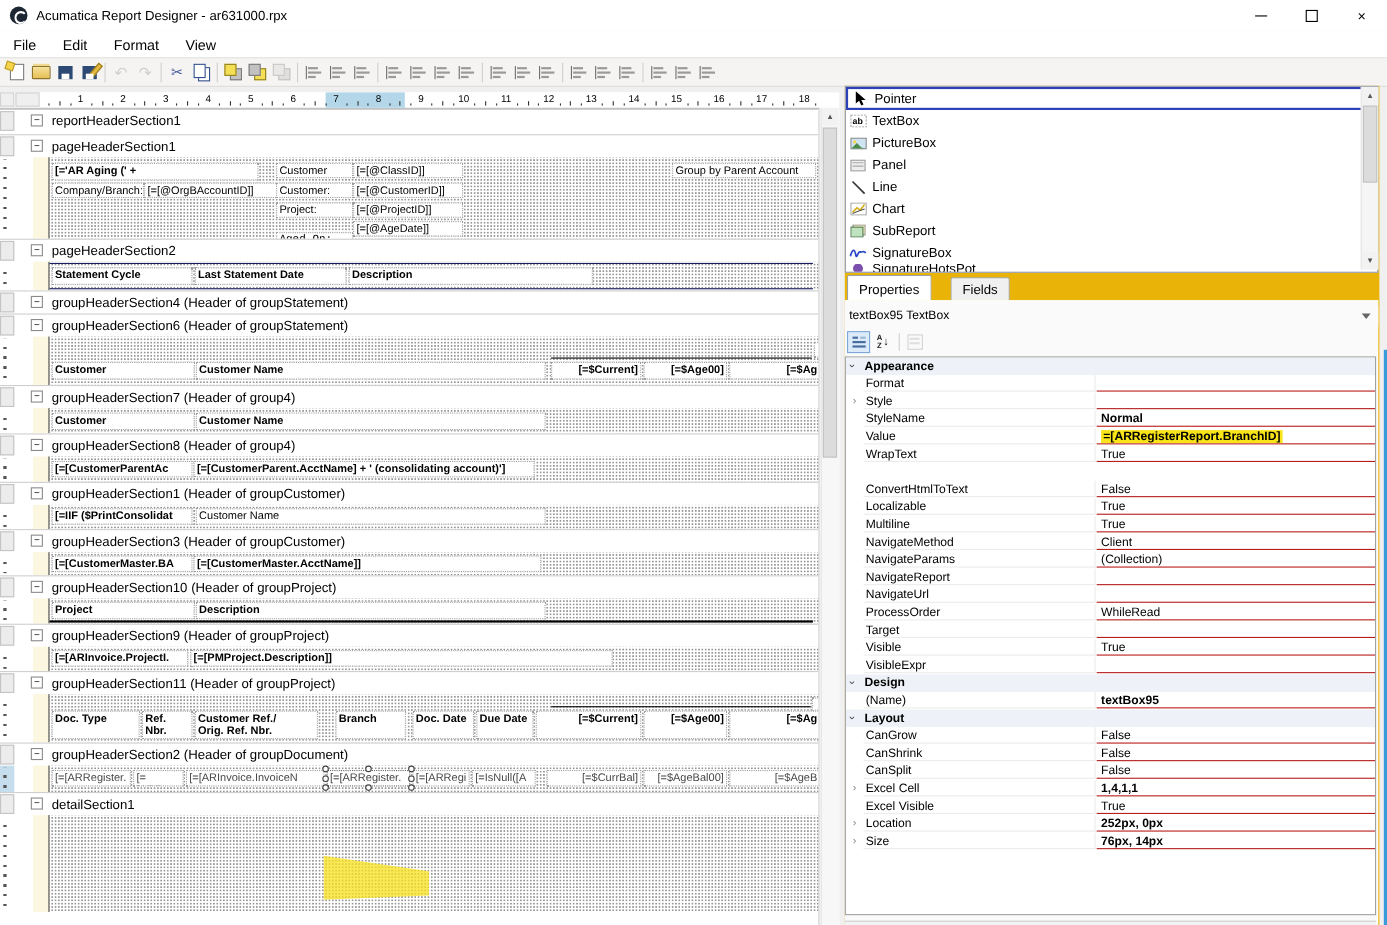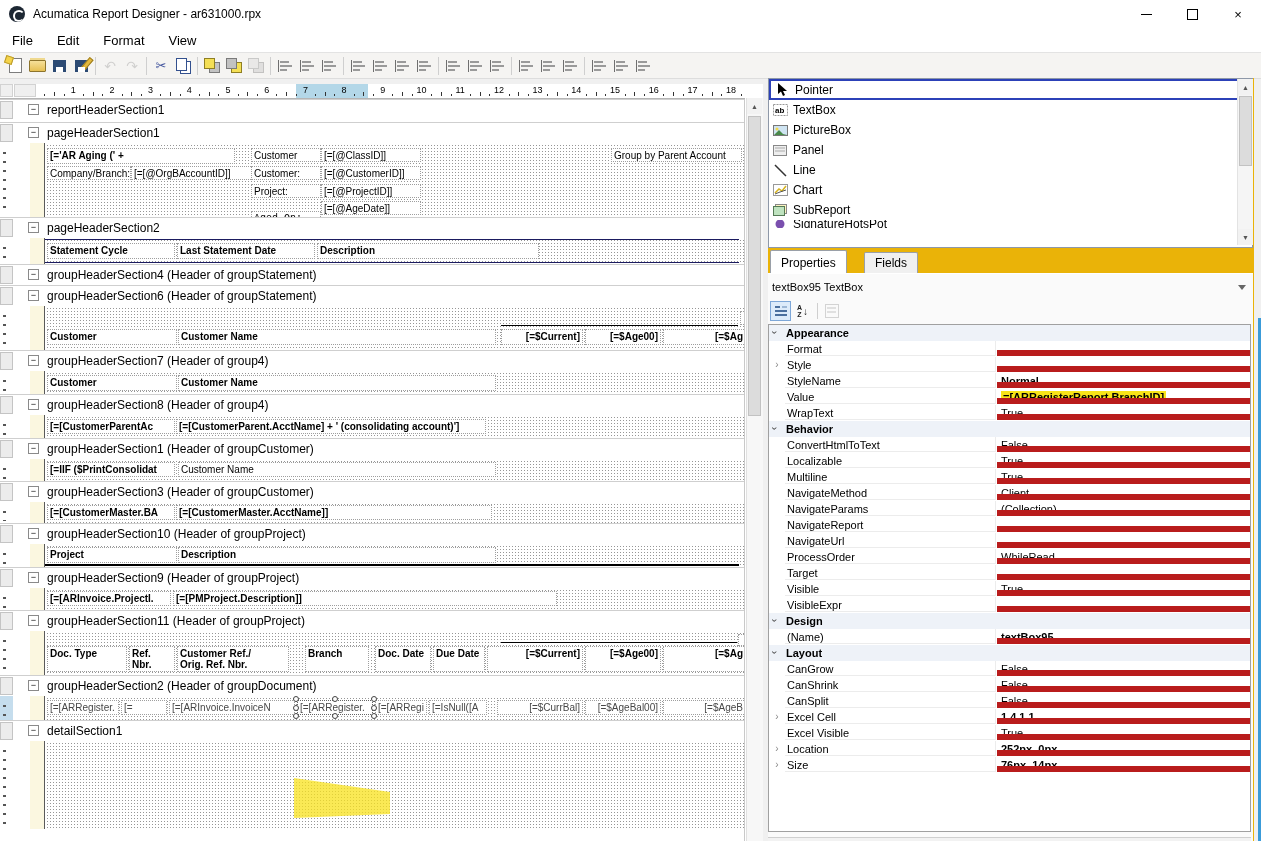--- a/index.html
+++ b/index.html
@@ -115,21 +115,21 @@
   .pg-glyph{width:12px;height:12px;border:1px solid #9a9a9a;background:
      linear-gradient(#bbb 0 0) 1px 2px/9px 2px no-repeat,
      linear-gradient(#bbb 0 0) 1px 6px/9px 2px no-repeat;}
   .mt-sep{width:1px;height:16px;background:#cfcfcf;margin:0 3px;}
   #prop-grid{position:absolute;left:0px;top:50px;width:483px;height:508px;background:#fff;border:1px solid #a0a0a0;box-sizing:border-box;overflow:hidden;}
   .pg-row{position:absolute;left:0;width:481px;height:16px;font-size:11px;}
   .pg-row .gut{position:absolute;left:0;top:0;width:16px;height:16px;color:#8a8a8a;font-size:10px;text-align:center;line-height:15px;}
   .pg-row .nm{position:absolute;left:16px;top:0;width:211px;height:15px;padding:2px 0 0 2px;box-sizing:border-box;
               border-right:1px solid #ececec;border-bottom:1px solid #ececec;white-space:nowrap;overflow:hidden;}
   .pg-row .vl{position:absolute;left:228px;top:0;width:253px;height:15px;padding:2px 0 0 4px;box-sizing:border-box;
-              border-bottom:6px solid #b91c1c;white-space:nowrap;overflow:hidden;}
+              border-bottom:1px solid #b91c1c;white-space:nowrap;overflow:hidden;}
   .pg-row .vl.b{font-weight:bold;}
   .pg-row .vl .hlv{background:#f8e418;padding:0 2px;}
   .pg-cat{position:absolute;left:0;width:481px;height:16px;background:#eef2f8;font-size:11px;font-weight:bold;}
   .pg-cat .chev{position:absolute;left:4px;top:2px;font-weight:normal;color:#444;font-size:10px;display:inline-block;transform:rotate(90deg);}
   .pg-cat .cnm{position:absolute;left:17px;top:2px;}
   #props-footer{position:absolute;left:0;top:563px;width:483px;height:12px;background:#f2f2f2;border-top:1px solid #cfcfcf;
                 font-size:11px;font-weight:bold;padding:2px 0 0 8px;box-sizing:border-box;overflow:hidden;}
   #edge-blue{position:absolute;right:0;top:318px;width:3px;height:523px;background:#3a9bd9;}
   
   .tbx-ic svg{display:block;}
@@ -557,20 +557,28 @@
         </div>
         <div class="tbx-item">
           <div class="tbx-ic">
             <svg width="14" height="12">
               <rect x="2.5" y="0.5" width="11" height="9" fill="#fdf4c0" stroke="#888"></rect>
               <rect x="0.5" y="2.5" width="11" height="9" fill="#bfe3bf" stroke="#557a55"></rect>
             </svg>
           </div>
           <div style="font-size: 12px;">SubReport</div>
         </div>
+        <div class="tbx-item">
+          <div class="tbx-ic">
+            <svg width="16" height="12">
+              <path d="M1 9 C3 2, 5 2, 6 8 C7 12, 8 4, 10 5 C12 6, 13 3, 15 6" fill="none" stroke="#2b48c8" stroke-width="1.6"></path>
+            </svg>
+          </div>
+          <div style="font-size: 12px;">SignatureBox</div>
+        </div>
         <div class="tbx-item clip-partial">
           <div class="tbx-ic">
             <svg width="10" height="10">
               <circle cx="5" cy="5" r="4.5" fill="#7a4fae"></circle>
             </svg>
           </div>
           <div style="font-size: 12px;">SignatureHotsPot</div>
         </div>
       </div>
     <div id="tbx-scroll">
@@ -623,24 +631,20 @@
           <div class="pg-row" style="top: 64px;">
             <div class="gut"></div>
             <div class="nm">Value</div>
             <div class="vl b"><span class="hlv">=[ARRegisterReport.BranchID]</span></div>
           </div>
           <div class="pg-row" style="top: 80px;">
             <div class="gut"></div>
             <div class="nm">WrapText</div>
             <div class="vl">True</div>
           </div>
-          <div class="pg-cat" style="top: 96px;">
-            <div class="chev">›</div>
-            <div class="cnm">Behavior</div>
-          </div>
           <div class="pg-row" style="top: 112px;">
             <div class="gut"></div>
             <div class="nm">ConvertHtmlToText</div>
             <div class="vl">False</div>
           </div>
           <div class="pg-row" style="top: 128px;">
             <div class="gut"></div>
             <div class="nm">Localizable</div>
             <div class="vl">True</div>
           </div>

